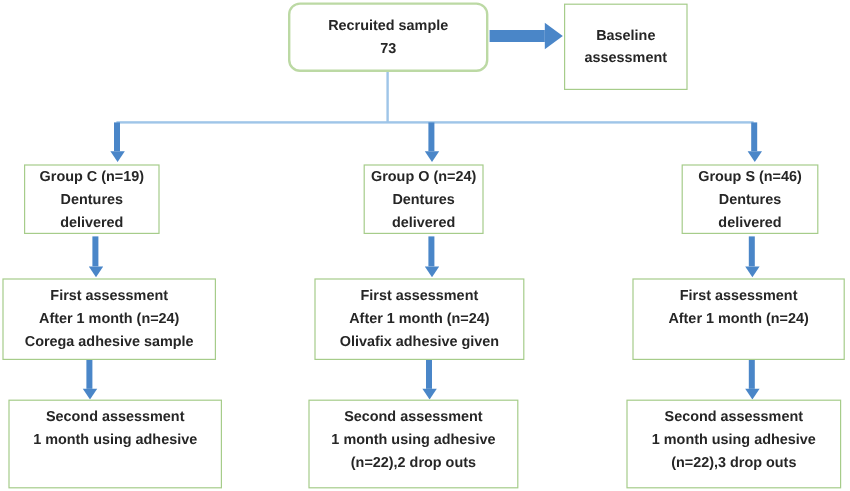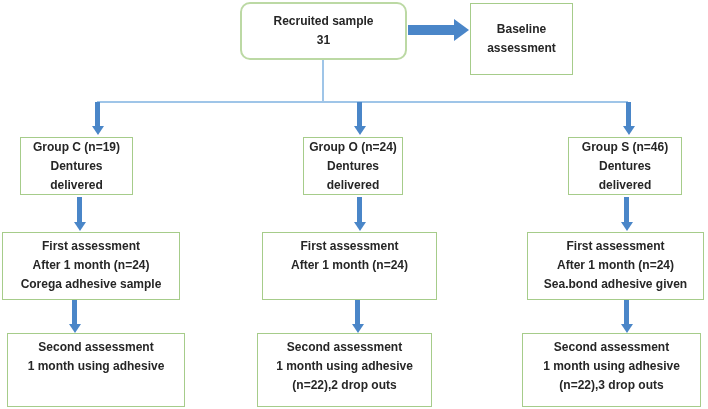--- a/index.html
+++ b/index.html
@@ -54,21 +54,21 @@
     border-left:15px solid #4a86c8;
   }
 </style>
 </head>
 <body>
 
 <div id="canvas">
 
   <div class="box rounded" style="left:240px; top:2px; width:167px; height:58px;">
     <div class="line">Recruited sample</div>
-    <div class="line">31</div>
+    <div class="line">73</div>
   </div>
 
   <div class="harrow" style="left:408px; top:19px; width:61px;">
     <div class="stem"></div>
     <div class="head"></div>
   </div>
 
   <div class="box" style="left:470px; top:3px; width:103px; height:72px;">
     <div class="line">Baseline</div>
     <div class="line">assessment</div>
@@ -120,25 +120,25 @@
   </div>
 
   <div class="box topalign" style="left:2px; top:232px; width:178px; height:68px;">
     <div class="line">First assessment</div>
     <div class="line">After 1 month (n=24)</div>
     <div class="line">Corega adhesive sample</div>
   </div>
   <div class="box topalign" style="left:262px; top:232px; width:175px; height:68px;">
     <div class="line">First assessment</div>
     <div class="line">After 1 month (n=24)</div>
+    <div class="line">Olivafix adhesive given</div>
   </div>
   <div class="box topalign" style="left:527px; top:232px; width:177px; height:68px;">
     <div class="line">First assessment</div>
     <div class="line">After 1 month (n=24)</div>
-    <div class="line">Sea.bond adhesive given</div>
   </div>
 
   <div class="varrow" style="left:68px; top:300px; height:33px;">
     <div class="stem"></div>
     <div class="head"></div>
   </div>
   <div class="varrow" style="left:351px; top:300px; height:33px;">
     <div class="stem"></div>
     <div class="head"></div>
   </div>

